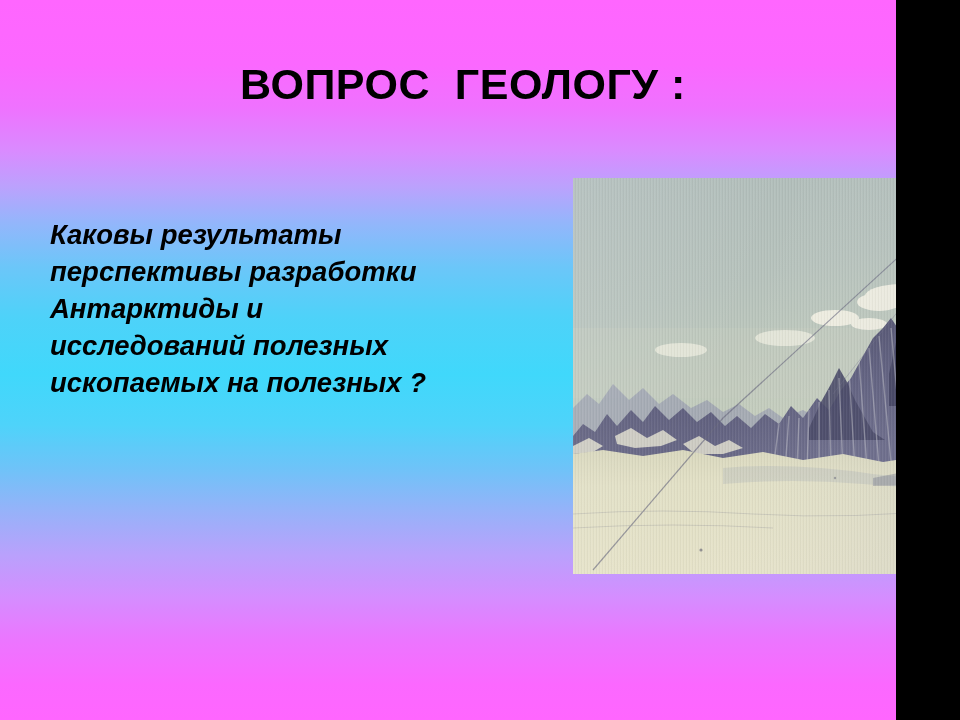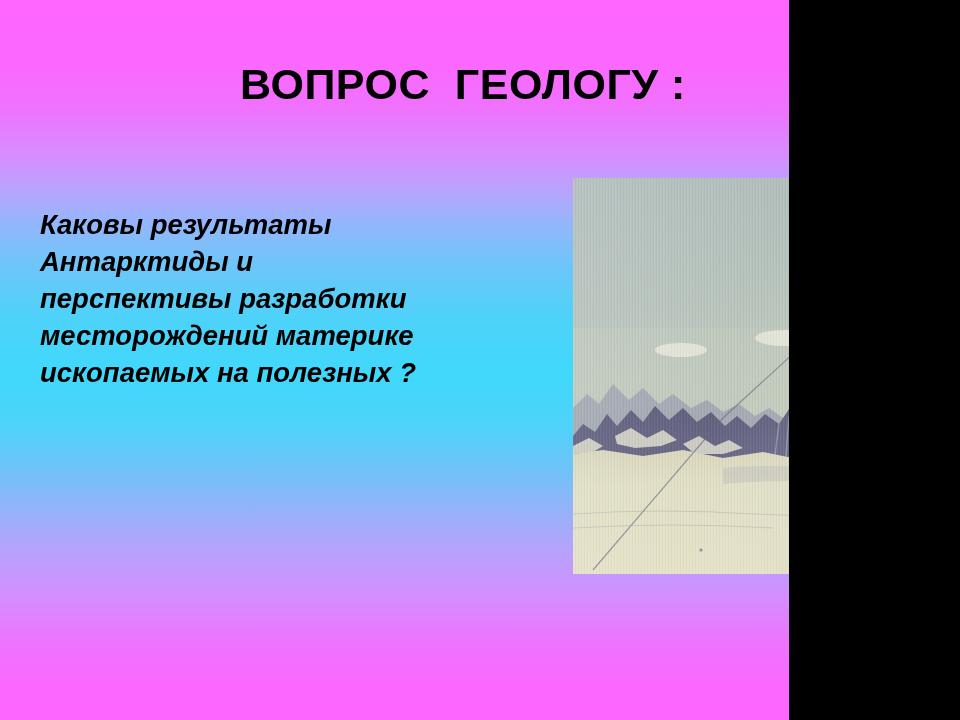--- a/index.html
+++ b/index.html
@@ -5,21 +5,21 @@
 <style>
   html, body {
     margin: 0;
     padding: 0;
     background: #000;
   }
 
   
   .slide {
     position: relative;
-    width: 789px;
+    width: 896px;
     height: 720px;
     overflow: hidden;
     font-family: "Liberation Sans", "DejaVu Sans", sans-serif;
     
     background: linear-gradient(
         to bottom,
         #ff66ff   0%,
         #fb68ff   9%,
         #ef72ff  15%,
         #d98bff  21%,
@@ -52,21 +52,21 @@
     letter-spacing: 0.5px;
     white-space: pre;
   }
 
   
   .question-block {
     position: absolute;
     left: 34px;
     top: 200px;
     width: 500px;
-    margin: 6px;
+    margin: 16px;
     padding: 0;
     list-style: none;
   }
   .question-line {
     font-size: 27.5px;
     font-weight: bold;
     font-style: italic;
     line-height: 37px;
     color: #000000;
     white-space: pre;
@@ -86,23 +86,23 @@
 </style>
 </head>
 <body>
 
 <div class="slide">
 
   <h1 class="slide-title">ВОПРОС  ГЕОЛОГУ :</h1>
 
   <div class="question-block">
     <div class="question-line">Каковы результаты</div>
+    <div class="question-line">перспективы разработки</div>
     <div class="question-line">Антарктиды и</div>
-    <div class="question-line">перспективы разработки</div>
-    <div class="question-line">месторождений материке</div>
+    <div class="question-line">исследований полезных</div>
     <div class="question-line">ископаемых на полезных ?</div>
   </div>
 
   <figure class="photo">
     <svg viewBox="0 0 392 396" preserveAspectRatio="none" aria-hidden="true">
       <defs>
         <linearGradient id="skyGrad" x1="0" y1="0" x2="0.25" y2="1">
           <stop offset="0%" stop-color="#b0bdbb"></stop>
           <stop offset="35%" stop-color="#b7c3bd"></stop>
           <stop offset="62%" stop-color="#c2cbbd"></stop>

